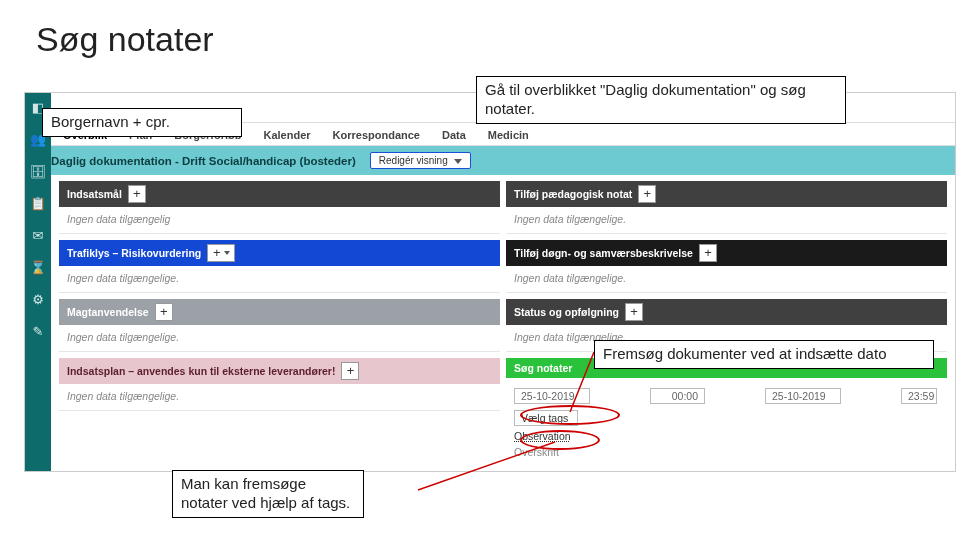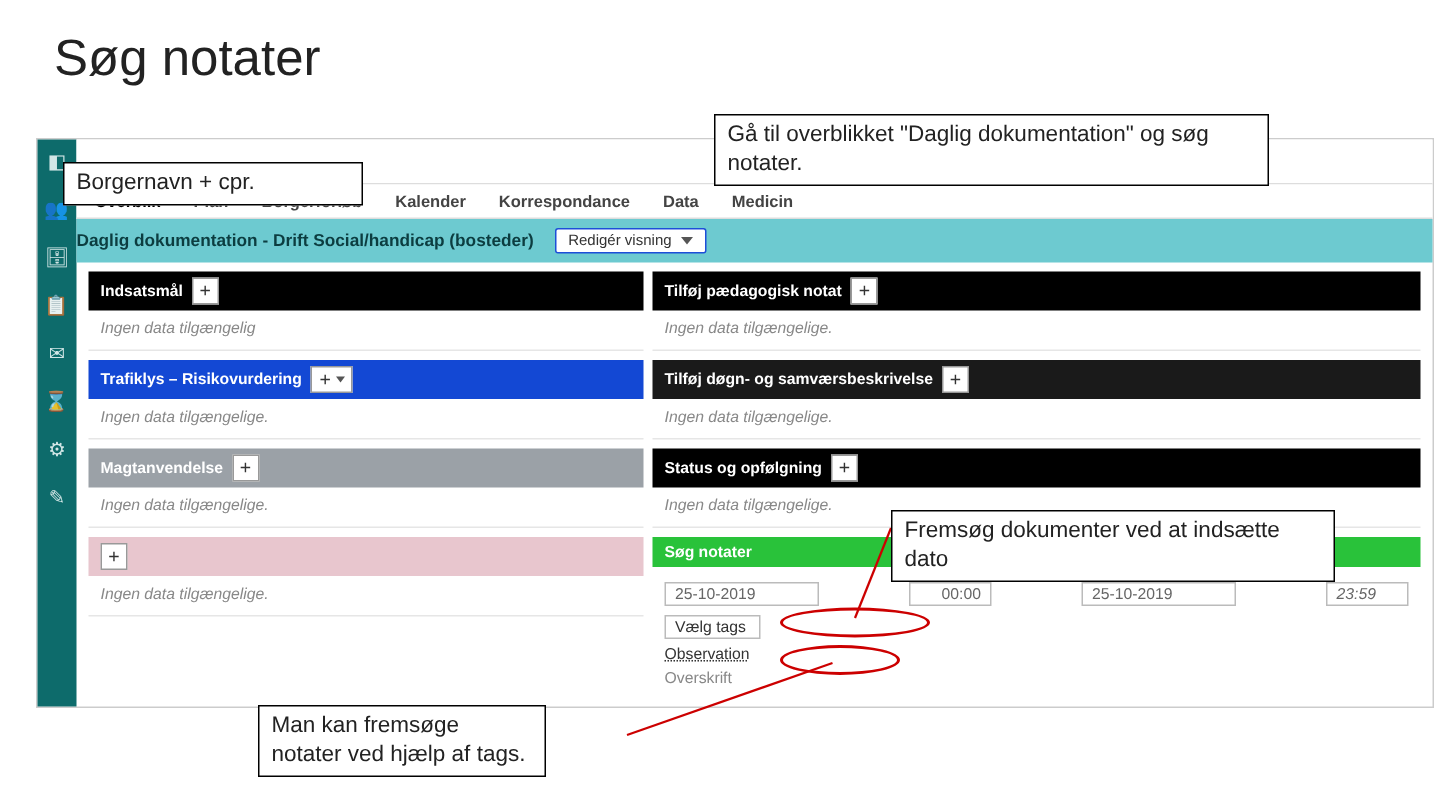--- a/index.html
+++ b/index.html
@@ -17,41 +17,41 @@
   .headerbar { background: #6dcad0; color: #0c3d40; font-weight: 700; font-size: 11.5px; padding: 6px 0; display: flex; align-items: center; gap: 14px; }
   .headerbar .btn { background: #fff; border: 1px solid #1d4ed8; color: #333; padding: 2px 8px; font-size: 10px; font-weight: 400; border-radius: 2px; position: relative; }
   .headerbar .btn::after { content: ""; border-left: 4px solid transparent; border-right: 4px solid transparent; border-top: 5px solid #555; display: inline-block; margin-left: 6px; vertical-align: middle; }
   .cols { display: flex; flex: 1; gap: 6px; padding: 6px 8px 0; overflow: hidden; }
   .col { flex: 1; display: flex; flex-direction: column; gap: 0; }
   .card { margin-bottom: 6px; }
   .chdr { display: flex; align-items: center; gap: 6px; padding: 4px 8px; font-size: 10.5px; font-weight: 700; color: #fff; }
   .chdr .plus { width: 18px; height: 18px; line-height: 16px; text-align: center; border: 1px solid #999; color: #333; background: #fff; font-size: 13px; font-weight: 400; }
   .chdr .plus.caret::after { content: ""; border-left: 3px solid transparent; border-right: 3px solid transparent; border-top: 4px solid #555; display: inline-block; margin-left: 3px; vertical-align: 2px; }
   .cbody { font-style: italic; color: #888; font-size: 10.5px; padding: 6px 8px 8px; border-bottom: 1px solid #e6e6e6; }
-  .teal { background: #000000; }
+  .teal { background: #404040; }
   .blue { background: #1348d4; }
   .grey { background: #9ba1a7; color: #fff; }
   .lightpink { background: #e8c6ce; color: #5b1e2a; }
   .black { background: #1a1a1a; }
   .green { background: #29c23a; }
   .search-body { padding: 6px 8px 8px; font-size: 10.5px; color: #333; }
   .field-row { display: flex; gap: 60px; margin: 4px 0 6px; }
-  .field { border: 1px solid #bbb; padding: 1px 6px; font-size: 10.5px; width: 103px; display: inline-block; text-align: left; color: #666; }
+  .field { border: 1px solid #bbb; padding: 1px 6px; font-size: 10.5px; width: 76px; display: inline-block; text-align: left; color: #666; }
   .circle1 { position: absolute; border: 2px solid #c00; border-radius: 50%; pointer-events: none; }
   .lab { font-size: 10.5px; color: #333; margin-top: 4px; display: block; }
   svg.conn { position: absolute; left: 0; top: 0; width: 960px; height: 540px; pointer-events: none; z-index: 45; }
 </style>
 </head>
 <body>
 
 <div class="slide-title">Søg notater</div>
 
 <div class="callout" style="left:42px; top:108px; width:200px;">Borgernavn + cpr.</div>
 <div class="callout" style="left:476px; top:76px; width:370px;">Gå til overblikket "Daglig dokumentation" og søg notater.</div>
-<div class="callout" style="left:594px; top:340px; width:296px;">Fremsøg dokumenter ved at indsætte dato</div>
+<div class="callout" style="left:594px; top:340px; width:340px;">Fremsøg dokumenter ved at indsætte dato</div>
 <div class="callout" style="left:172px; top:470px; width:192px;">Man kan fremsøge notater ved hjælp af tags.</div>
 
 <div class="app">
   <div class="sidebar">
     <span class="sicon">◧</span>
     <span class="sicon">👥</span>
     <span class="sicon">🗄</span>
     <span class="sicon">📋</span>
     <span class="sicon">✉</span>
     <span class="sicon">⌛</span>
@@ -91,20 +91,21 @@
         </div>
         <div class="card">
           <div class="chdr grey">
             <span>Magtanvendelse</span>
             <span class="plus">+</span>
           </div>
           <div class="cbody">Ingen data tilgængelige.</div>
         </div>
         <div class="card">
           <div class="chdr lightpink">
+            <span>Indsatsplan – anvendes kun til eksterne leverandører!</span>
             <span class="plus">+</span>
           </div>
           <div class="cbody">Ingen data tilgængelige.</div>
         </div>
       </div>
 
       <div class="col">
         <div class="card">
           <div class="chdr teal">
             <span>Tilføj pædagogisk notat</span>
@@ -128,21 +129,21 @@
         </div>
         <div class="card">
           <div class="chdr green">
             <span>Søg notater</span>
           </div>
           <div class="search-body">
             <div class="field-row">
               <span class="field">25-10-2019</span>
               <span class="field" style="width:55px;text-align:right;">00:00</span>
               <span class="field">25-10-2019</span>
-              <span class="field" style="width:55px;font-style:italic;">23:59</span>
+              <span class="field" style="width:36px;">23:59</span>
             </div>
             <span class="lab field" style="width:64px;">Vælg tags</span>
             <span class="lab" style="text-decoration: underline dotted;">Observation</span>
             <span class="lab" style="color:#888;">Overskrift</span>
           </div>
         </div>
       </div>
     </div>
   </div>
 </div>

